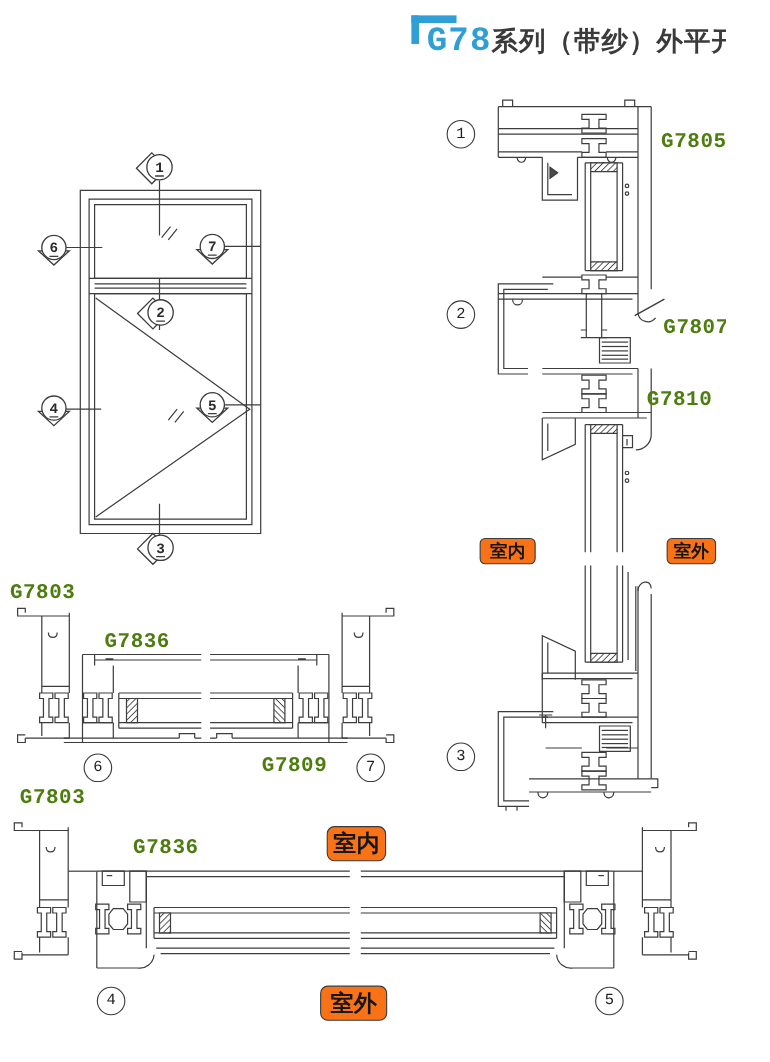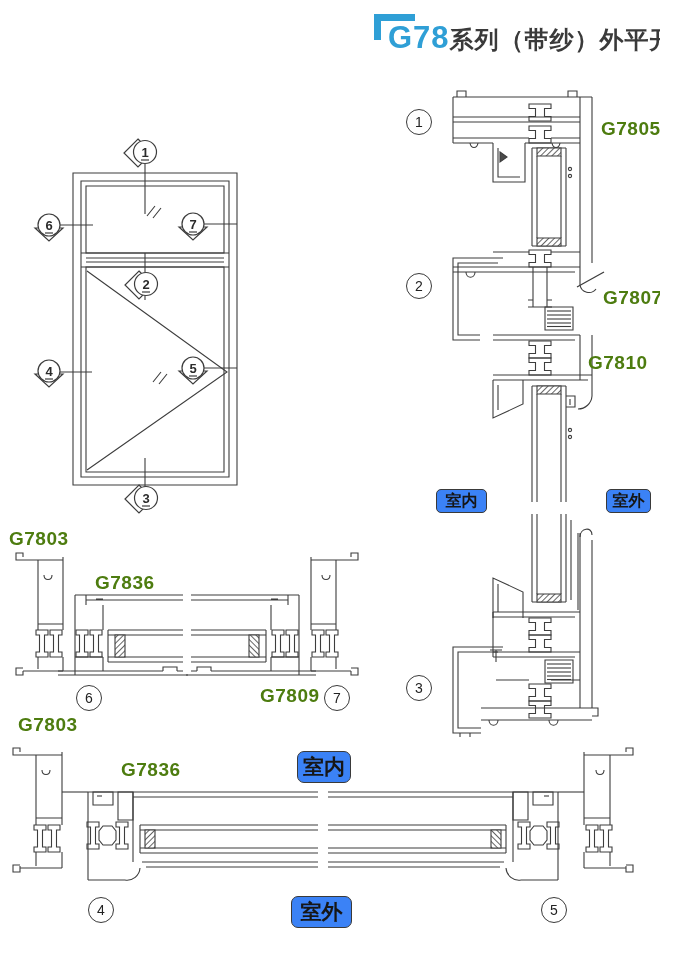--- a/index.html
+++ b/index.html
@@ -1,21 +1,21 @@
 <!DOCTYPE html>
 <html><head>
 <meta charset="utf-8">
 <style>
   html,body{margin:0;padding:0;background:#fff;}
   #page{position:relative;width:660px;height:965px;background:#ffffff;overflow:hidden;
-        font-family:Liberation Sans, sans-serif;}
+        font-family:Liberation Mono, monospace;}
   svg{position:absolute;left:0;top:0;}
   svg *{vector-effect:non-scaling-stroke;}
   .lab{position:absolute;font-weight:bold;color:#4d7c0f;font-size:19px;letter-spacing:.5px;white-space:nowrap;}
-  .roombox{position:absolute;border:1.6px solid #3a3a3a;border-radius:7px;background:#3b82f6;
+  .roombox{position:absolute;border:1.6px solid #3a3a3a;border-radius:7px;background:#f97316;
            display:flex;align-items:center;justify-content:center;font-weight:bold;color:#161616;}
   .roombox.small{width:49px;height:22px;font-size:16px;border-radius:5px;}
   .roombox.big{height:30px;font-size:21px;}
   .cmark{position:absolute;width:24px;height:24px;border:1.6px solid #3a3a3a;border-radius:50%;
          background:#fff;display:flex;align-items:center;justify-content:center;
          font-size:14px;color:#222;}
   .emark{position:absolute;width:42px;height:42px;}
   .emark svg{position:static;}
   #title{position:absolute;left:388px;top:20px;display:flex;align-items:baseline;white-space:nowrap;}
   #title .series{font-size:31px;font-weight:bold;color:#2f9fd6;letter-spacing:1px;}
@@ -201,21 +201,21 @@
     <span class="series">G78</span>
       <span class="suffix">系列（带纱）外平开窗组装图</span>
   </div>
   <div id="brk-br" class="brk"></div>
 
   <div class="lab" style="left:601px;top:118px;">G7805</div>
   <div class="lab" style="left:603px;top:263px;margin-top:24px;">G7807</div>
   <div class="lab" style="left:588px;top:352px;">G7810</div>
   <div class="lab" style="left:9px;top:528px;">G7803</div>
   <div class="lab" style="left:95px;top:572px;">G7836</div>
-  <div class="lab" style="left:260px;top:685px;">G7809</div>
+  <div class="lab" style="left:238px;top:685px;">G7809</div>
   <div class="lab" style="left:18px;top:714px;">G7803</div>
   <div class="lab" style="left:121px;top:759px;">G7836</div>
 
   <div class="roombox small" style="left:436px;top:489px;">室内</div>
   <div class="roombox small" style="left:606px;top:489px;width:43px;">室外</div>
   <div class="roombox big" style="left:297px;top:751px;width:52px;">室内</div>
   <div class="roombox big" style="left:291px;top:896px;width:59px;">室外</div>
 
   <div class="emark" style="left:123px;top:135px;">
     <svg width="42" height="42" viewBox="0 0 42 42" fill="none" stroke="#3d3d3d" stroke-width="1.2">

